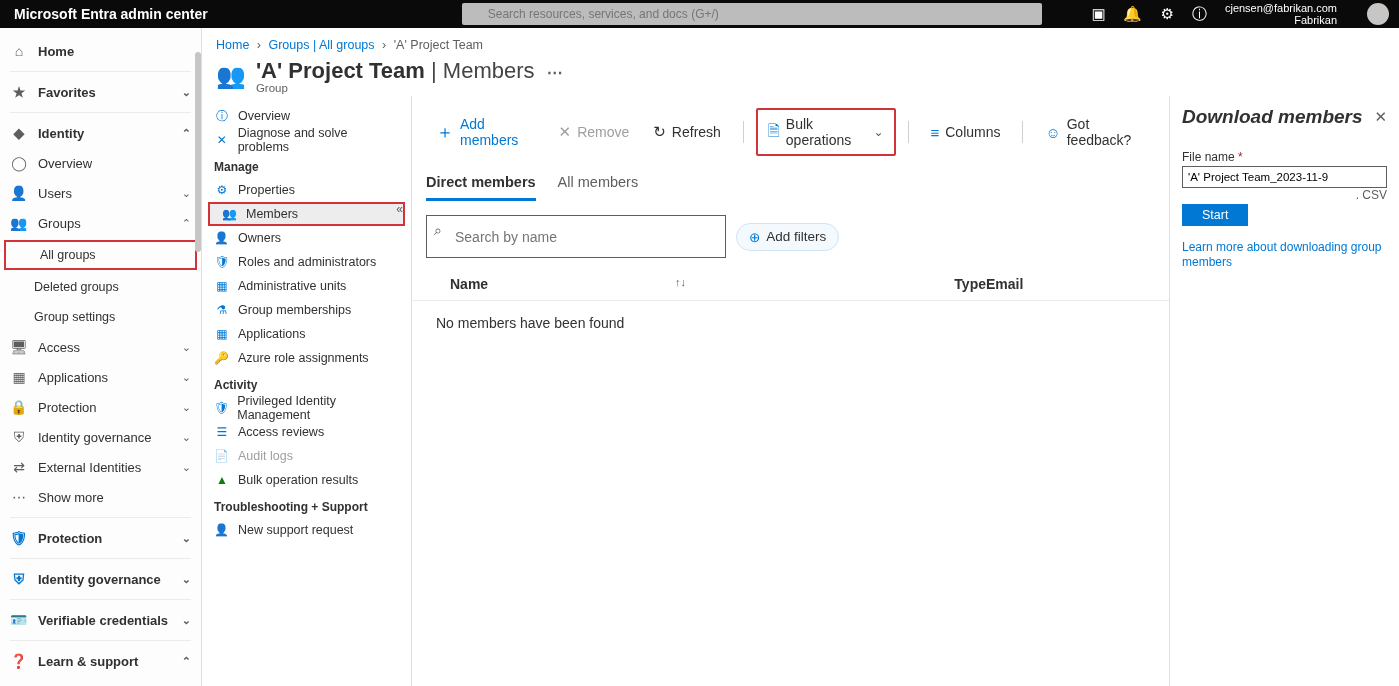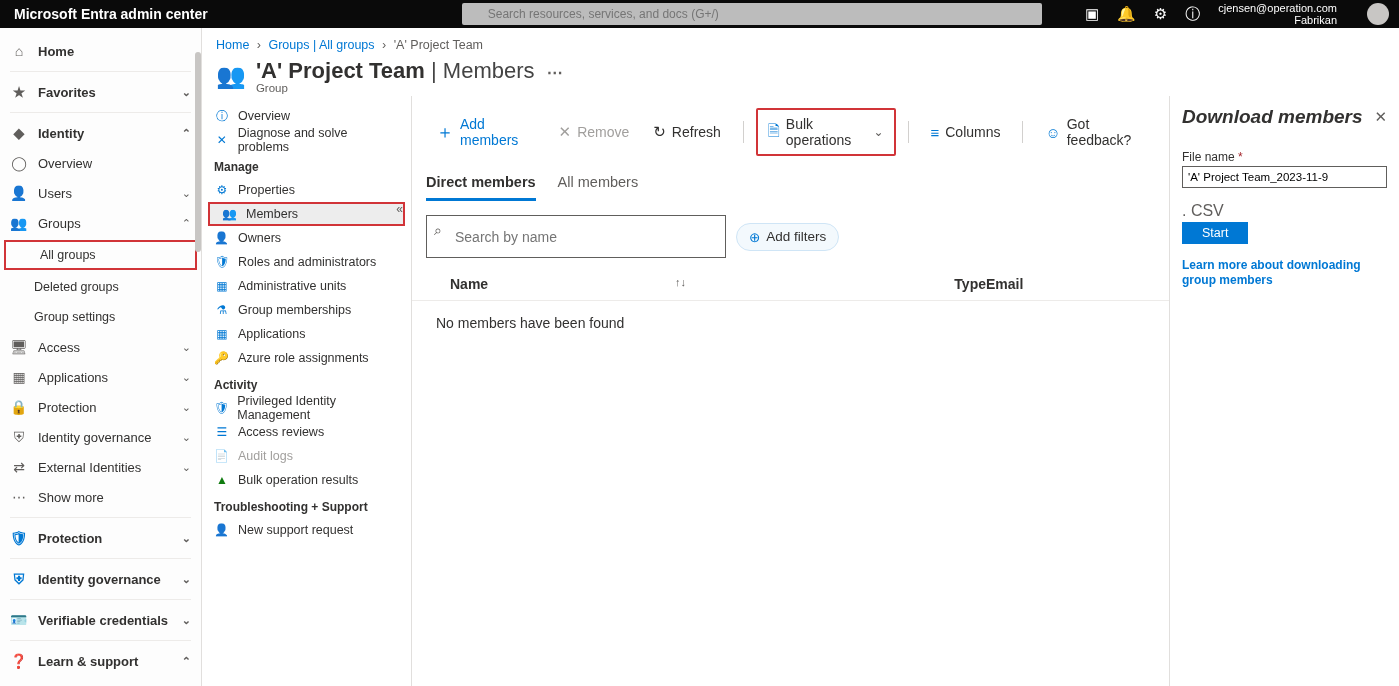--- a/index.html
+++ b/index.html
@@ -86,42 +86,42 @@
 .empty { padding: 14px 14px 0 24px; font-size: 14px; color: #323130; }
 
 
 .rightpanel { width: 230px; border-left: 1px solid #e1dfdd; padding: 10px 12px; }
 .rp-title-row { display: flex; align-items: center; justify-content: space-between; }
 .rp-title { font-size: 19px; font-weight: 600; font-style: italic; }
 .rp-close { font-size: 15px; color: #605e5c; cursor: pointer; }
 .rp-label { font-size: 12px; margin-top: 22px; }
 .rp-label .req { color: #a4262c; }
 .rp-input { width: 100%; height: 22px; border: 1px solid #605e5c; font-size: 11.5px; padding: 0 5px; margin-top: 2px; }
-.rp-ext { text-align: left; font-size: 16px; color: #605e5c; margin-top: 14px; }
+.rp-ext { text-align: right; font-size: 12px; color: #605e5c; margin-top: 0; }
 .rp-btn { background: #0078d4; color: #fff; border: none; padding: 4px 20px; font-size: 12.5px; margin-top: 2px; cursor: pointer; }
-.rp-link { font-size: 12px; color: #0078d4; margin-top: 14px; display: block; line-height: 15px; font-weight: bold; }
+.rp-link { font-size: 12px; color: #0078d4; margin-top: 14px; display: block; line-height: 15px; }
 </style>
 </head>
 <body>
 
 <div class="topbar">
   <div class="brand">Microsoft Entra admin center</div>
   <div class="search-wrap">
     <div class="search-box">
       <span class="sicon">⌕</span>
       <input class="search" placeholder="Search resources, services, and docs (G+/)" style="">
     </div>
   </div>
   <div class="top-icons">
     <span class="ticon">▣</span>
     <span class="ticon">🔔</span>
     <span class="ticon">⚙</span>
     <span class="ticon">ⓘ</span>
     <div class="user-block">
-      <div>cjensen@operation.com</div>
+      <div>cjensen@fabrikan.com</div>
       <div>Fabrikan</div>
     </div>
     <div class="avatar"></div>
   </div>
 </div>
 
 <div class="layout">
 
   <div class="leftnav">
     <div class="scroll-thumb"></div>

